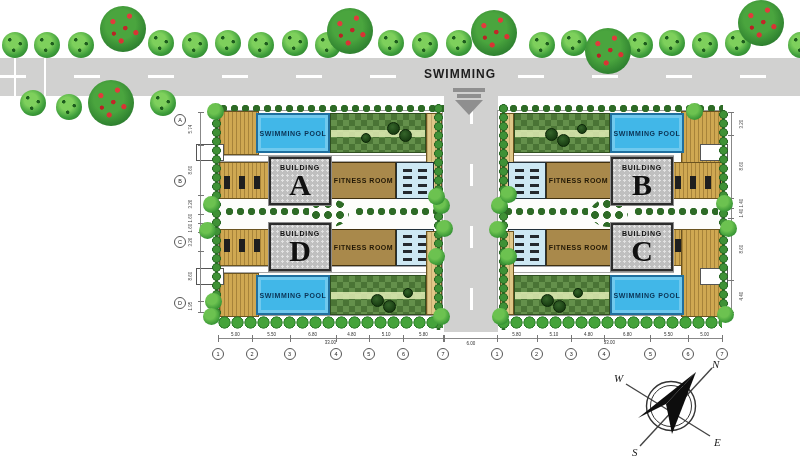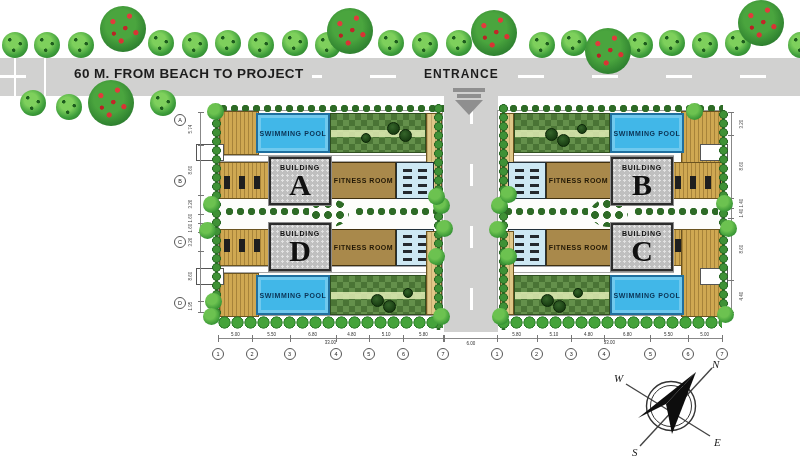--- a/index.html
+++ b/index.html
@@ -99,22 +99,21 @@
 </style>
 </head>
 <body>
 
 <div id="canvas">
 
   <div class="abs road-h"></div>
   <div class="abs dash-h"></div>
   <div class="abs crossbar" style="left:14px;"></div>
   <div class="abs crossbar" style="left:44px;"></div>
-  <div class="abs road-label">60 M. FROM BEACH TO PROJECT</div>
-  <div class="abs entrance-label">ENTRANCE</div>
+  <div class="abs entrance-label">SWIMMING</div>
 
   <svg class="abs entry-arrow" width="34" height="28" viewBox="0 0 34 28">
     <rect x="1" y="0" width="32" height="4" fill="#8f8f8f"></rect>
     <rect x="5" y="6" width="24" height="4" fill="#8f8f8f"></rect>
     <polygon points="3,12 31,12 17,27" fill="#8f8f8f"></polygon>
   </svg>
   <div class="abs road-v"></div>
   <div class="abs dash-v"></div>
   <div class="abs hedge-v" style="left:434px;top:104px;height:226px;"></div>
   <div class="abs hedge-v" style="left:499px;top:104px;height:226px;"></div>

